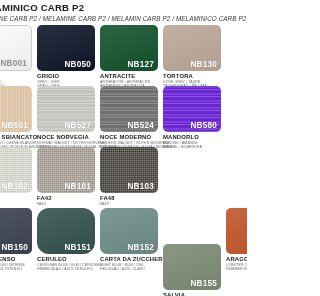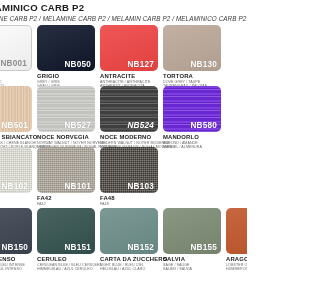--- a/index.html
+++ b/index.html
@@ -133,21 +133,21 @@
           <div class="soft"></div>
           <div class="code">NB050</div>
         </div>
         <div class="caption">
           <div class="name">GRIGIO</div>
           <div class="trans">GREY / GRIS</div>
           <div class="trans">GRAU / GRIS</div>
         </div>
       </div>
       <div class="cell c2">
-        <div class="swatch" style="background-color: #ef4444;">
+        <div class="swatch" style="background-color: #14532d;">
           <div class="soft"></div>
           <div class="code">NB127</div>
         </div>
         <div class="caption">
           <div class="name">ANTRACITE</div>
           <div class="trans">ANTHRACITE / ANTHRACITE</div>
           <div class="trans">ANTHRAZIT / ANTRACITA</div>
         </div>
       </div>
       <div class="cell c3">
@@ -180,21 +180,21 @@
           <div class="grain-h"></div>
           <div class="code">NB527</div>
         </div>
         <div class="caption">
           <div class="name">NOCE NORVEGIA</div>
           <div class="trans">NORWAY WALNUT / NOYER NORVEGE</div>
           <div class="trans">NORWEGEN NUSSBAUM / NOGAL NORUEGA</div>
         </div>
       </div>
       <div class="cell c2">
-        <div class="swatch" style="background-color: #404040; font-style: italic;">
+        <div class="swatch" style="background-color: #737373;">
           <div class="grain-h"></div>
           <div class="code">NB524</div>
         </div>
         <div class="caption">
           <div class="name">NOCE MODERNO</div>
           <div class="trans">MODERN WALNUT / NOYER MODERNE</div>
           <div class="trans">MODERN NUSSBAUM / NOGAL MODERNO</div>
         </div>
       </div>
       <div class="cell c3">
@@ -249,43 +249,43 @@
           <div class="soft"></div>
           <div class="code">NB150</div>
         </div>
         <div class="caption">
           <div class="name">BLU INTENSO</div>
           <div class="trans">DEEP BLUE / BLEU INTENSE</div>
           <div class="trans">TIEFBLAU / AZUL INTENSO</div>
         </div>
       </div>
       <div class="cell c1">
-        <div class="swatch" style="background-color: rgb(52, 82, 79);">
+        <div class="swatch" style="background-color: rgb(52, 82, 79); border-radius: 12px;">
           <div class="soft"></div>
           <div class="code">NB151</div>
         </div>
         <div class="caption">
           <div class="name">CERULEO</div>
           <div class="trans">CERULEAN BLUE / BLEU CERULEEN</div>
           <div class="trans">HIMMELBLAU / AZUL CERULEO</div>
         </div>
       </div>
       <div class="cell c2">
-        <div class="swatch" style="background-color: rgb(109, 141, 137);">
+        <div class="swatch" style="background-color: rgb(109, 141, 137); border-radius: 7px;">
           <div class="soft"></div>
           <div class="code">NB152</div>
         </div>
         <div class="caption">
           <div class="name">CARTA DA ZUCCHERO</div>
           <div class="trans">LIGHT BLUE / BLEU CIEL</div>
           <div class="trans">HELLBLAU / AZUL CLARO</div>
         </div>
       </div>
       <div class="cell c3">
-        <div class="swatch" style="background-color: rgb(125, 139, 116);">
+        <div class="swatch" style="background-color: rgb(125, 139, 116); margin-top: 36px;">
           <div class="soft"></div>
           <div class="code">NB155</div>
         </div>
         <div class="caption">
           <div class="name">SALVIA</div>
           <div class="trans">SAGE / SAUGE</div>
           <div class="trans">SALBEI / SALVIA</div>
         </div>
       </div>
       <div class="cell" style="left:252px;">

